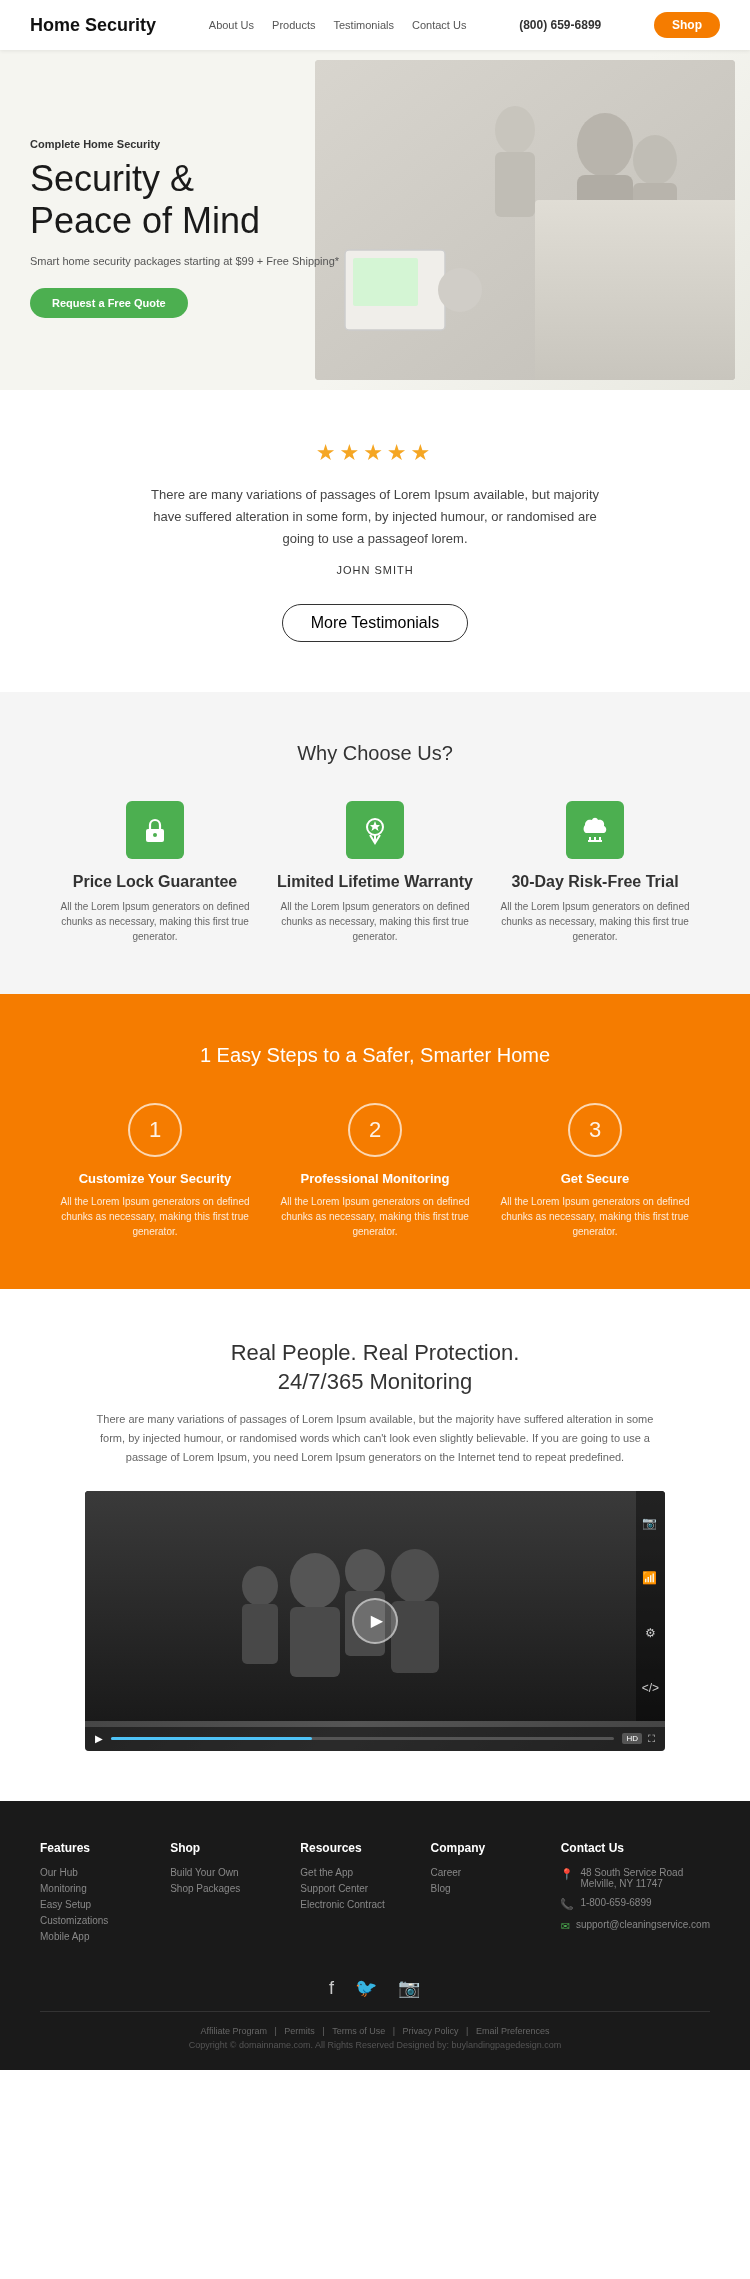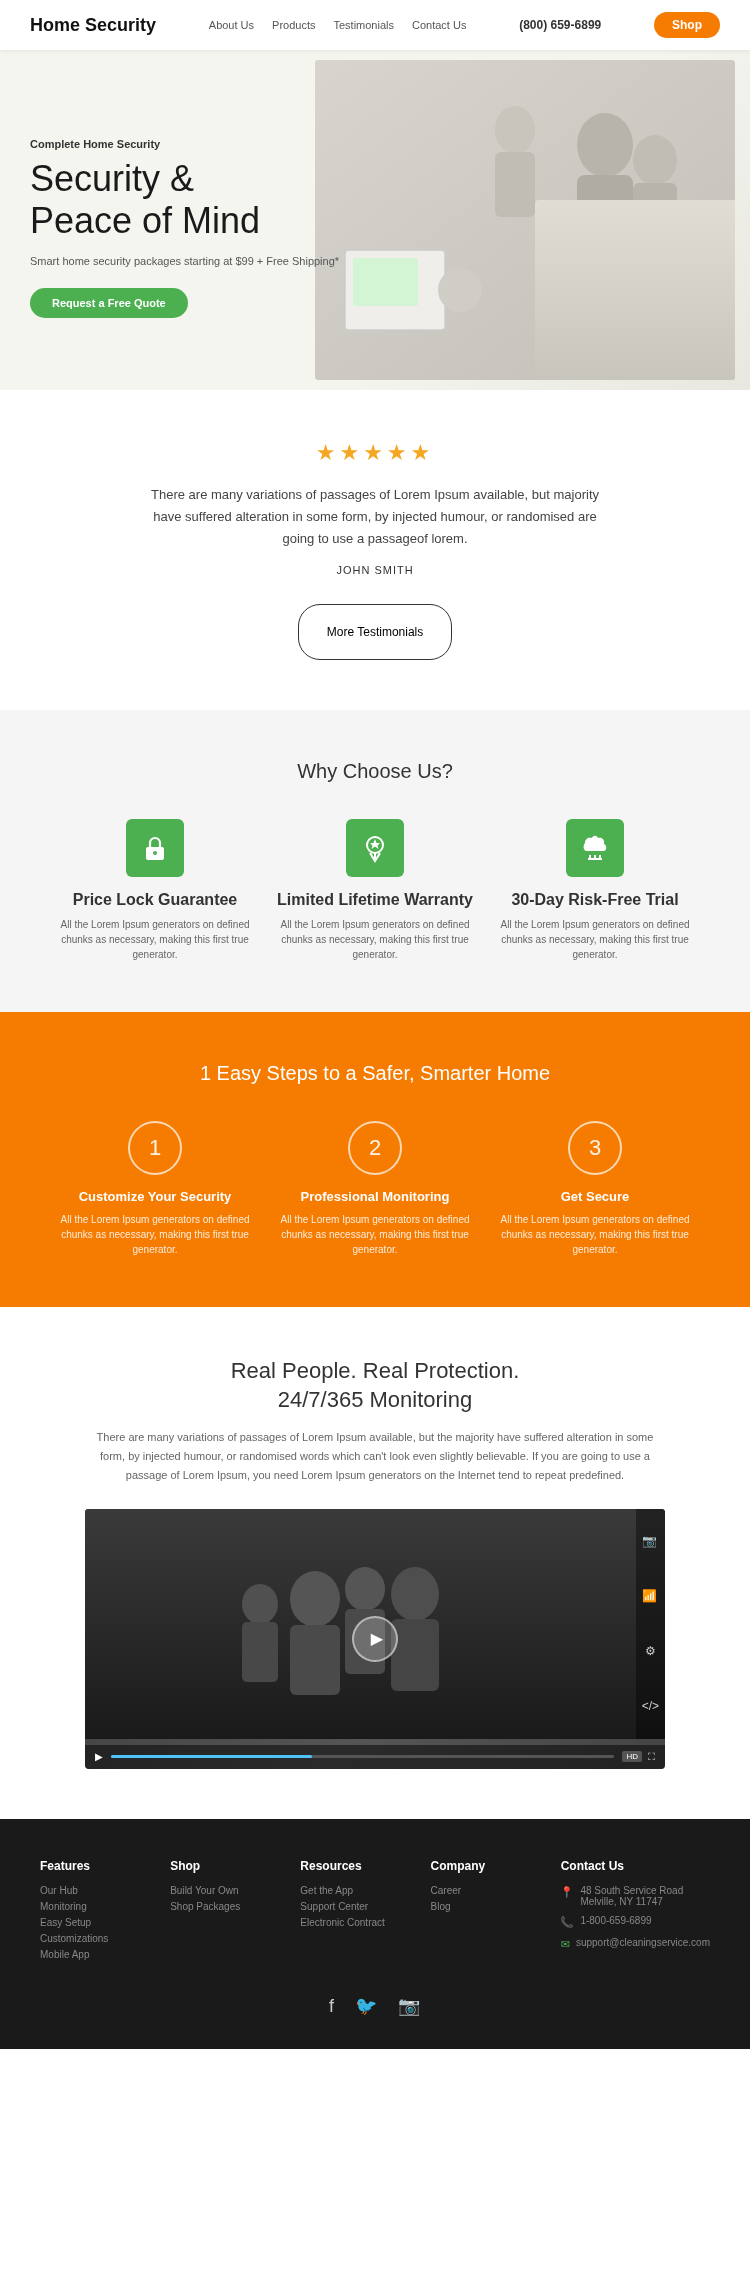--- a/index.html
+++ b/index.html
@@ -54,21 +54,21 @@
     .testimonial-section {
       background: #fff; padding: 50px 60px; text-align: center;
     }
     .stars { color: #f5a623; font-size: 22px; margin-bottom: 18px; letter-spacing: 4px; }
     .testimonial-text {
       font-size: 13px; color: #444; line-height: 1.7; max-width: 460px; margin: 0 auto 14px;
     }
     .testimonial-author { font-size: 11px; font-weight: 400; color: #333; letter-spacing: 1px; margin-bottom: 28px; }
     .testimonials-btn {
       border: 1.5px solid #333; background: #fff; border-radius: 22px;
-      padding: 20px 28px; font-size: 12px; cursor: pointer;
+      padding: 9px 28px; font-size: 16px; cursor: pointer;
     }
 
     
     .why-section {
       background: #f5f5f5; padding: 50px 40px; text-align: center;
     }
     .why-title { font-size: 20px; color: #333; margin-bottom: 36px; font-weight: 400; }
     .why-cards { display: flex; gap: 20px; justify-content: center; }
     .why-card { flex: 1; max-width: 200px; text-align: center; }
     .why-icon {
@@ -355,13 +355,23 @@
         <span class="footer-contact-icon">✉</span>
         <span>support@cleaningservice.com</span>
       </div>
     </div>
   </div>
   <div class="footer-social">
     <span>f</span>
     <span>🐦</span>
     <span>📷</span>
   </div>
+  <div class="footer-bottom">
+    <div class="footer-bottom-links">
+      <a>Affiliate Program</a> |
+      <a>Permits</a> |
+      <a>Terms of Use</a> |
+      <a>Privacy Policy</a> |
+      <a>Email Preferences</a>
+    </div>
+    <div class="footer-copy">Copyright © domainname.com. All Rights Reserved Designed by: buylandingpagedesign.com</div>
+  </div>
 </footer>
 
 </body></html>

